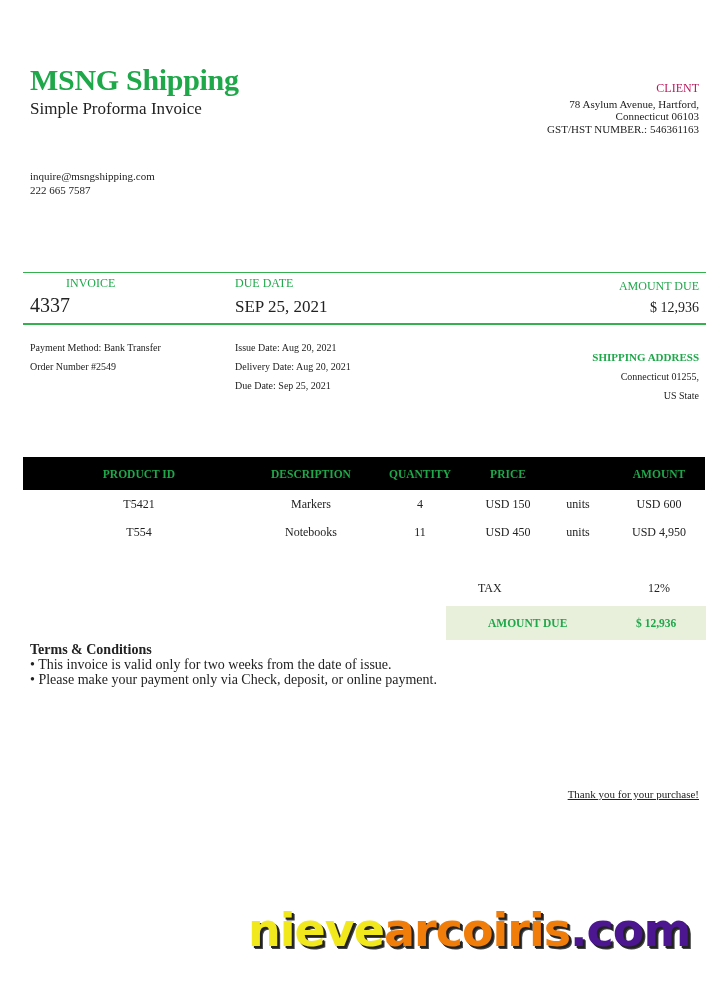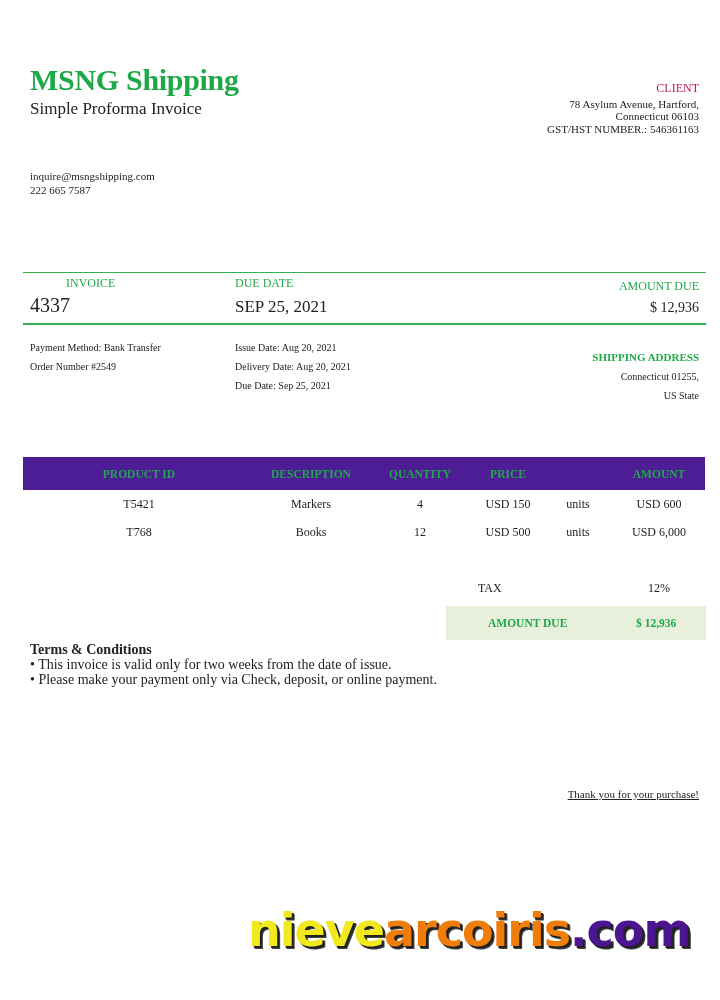--- a/index.html
+++ b/index.html
@@ -16,21 +16,21 @@
   .client .lbl { font-size: 12px; color: #be185d; margin-bottom: 3px; }
   .rule { left: 23px; width: 683px; background: #35b04f; }
   .rule.thin { top: 272px; height: 1px; }
   .rule.thick { top: 323px; height: 2px; }
   .sum-label { font-size: 12px; color: #1fa84a; }
   .sum-value { font-size: 20px; color: #222; }
   .details { font-size: 10px; line-height: 19px; color: #222; }
   .ship { right: 21px; top: 340px; text-align: right; font-size: 10px; line-height: 19px; }
   .ship .lbl { color: #1fa84a; font-weight: bold; font-size: 11px; margin-top: 8px; }
   table.items { position: absolute; left: 23px; top: 457px; width: 682px; border-collapse: collapse; font-size: 12px; }
-  table.items th { background: #4c1d95; color: #1fa84a; font-weight: bold; height: 33px; font-size: 11.5px; text-align: center; padding: 0; }
+  table.items th { background: #000000; color: #1fa84a; font-weight: bold; height: 33px; font-size: 11.5px; text-align: center; padding: 0; }
   table.items td { height: 28px; text-align: center; color: #222; padding: 0; }
   .tax { left: 446px; top: 581px; width: 260px; height: 20px; font-size: 12px; }
   .tax span { position: absolute; top: 0; }
   .amount-due-box { left: 446px; top: 606px; width: 260px; height: 34px; background: #e8f0dc; font-size: 11.5px; font-weight: bold; color: #1fa84a; }
   .amount-due-box span { position: absolute; top: 11px; }
   .terms { left: 30px; top: 642px; font-size: 14px; line-height: 15px; color: #222; }
   .terms .ttl { font-weight: bold; }
   .thanks { right: 21px; top: 788px; font-size: 11px; color: #222; text-decoration: underline; }
   .watermark { left: 248px; top: 903px; font-family: "DejaVu Sans", "Liberation Sans", sans-serif; font-weight: bold; font-size: 46px; letter-spacing: -1px;
     text-shadow: 2px 2px 0 #222, 3px 3px 0 #444; }
@@ -107,26 +107,26 @@
   <tbody>
     <tr>
       <td>T5421</td>
       <td>Markers</td>
       <td>4</td>
       <td>USD 150</td>
       <td>units</td>
       <td>USD 600</td>
     </tr>
     <tr>
-      <td>T768</td>
-      <td>Books</td>
-      <td>12</td>
-      <td>USD 500</td>
+      <td>T554</td>
+      <td>Notebooks</td>
+      <td>11</td>
+      <td>USD 450</td>
       <td>units</td>
-      <td>USD 6,000</td>
+      <td>USD 4,950</td>
     </tr>
   </tbody>
 </table>
 
 <div class="abs tax">
   <span style="left:32px;">TAX</span>
   <span style="left:202px;">12%</span>
 </div>
 
 <div class="abs amount-due-box">

